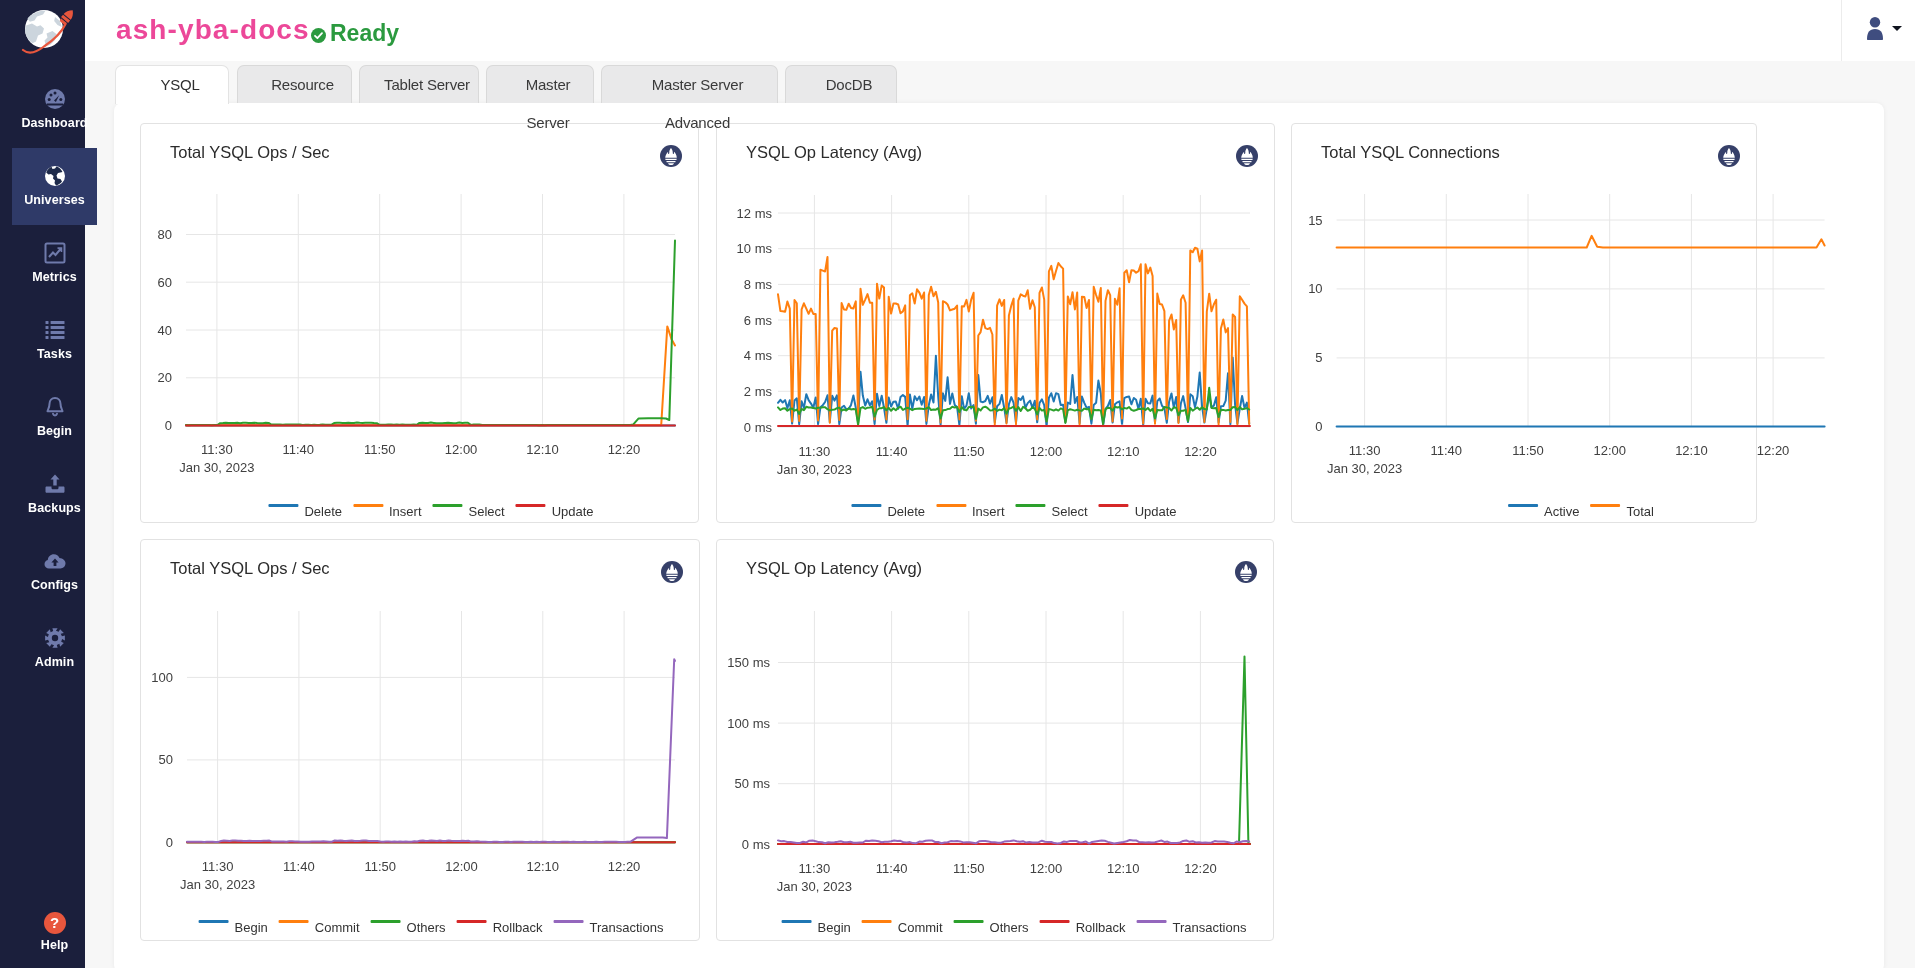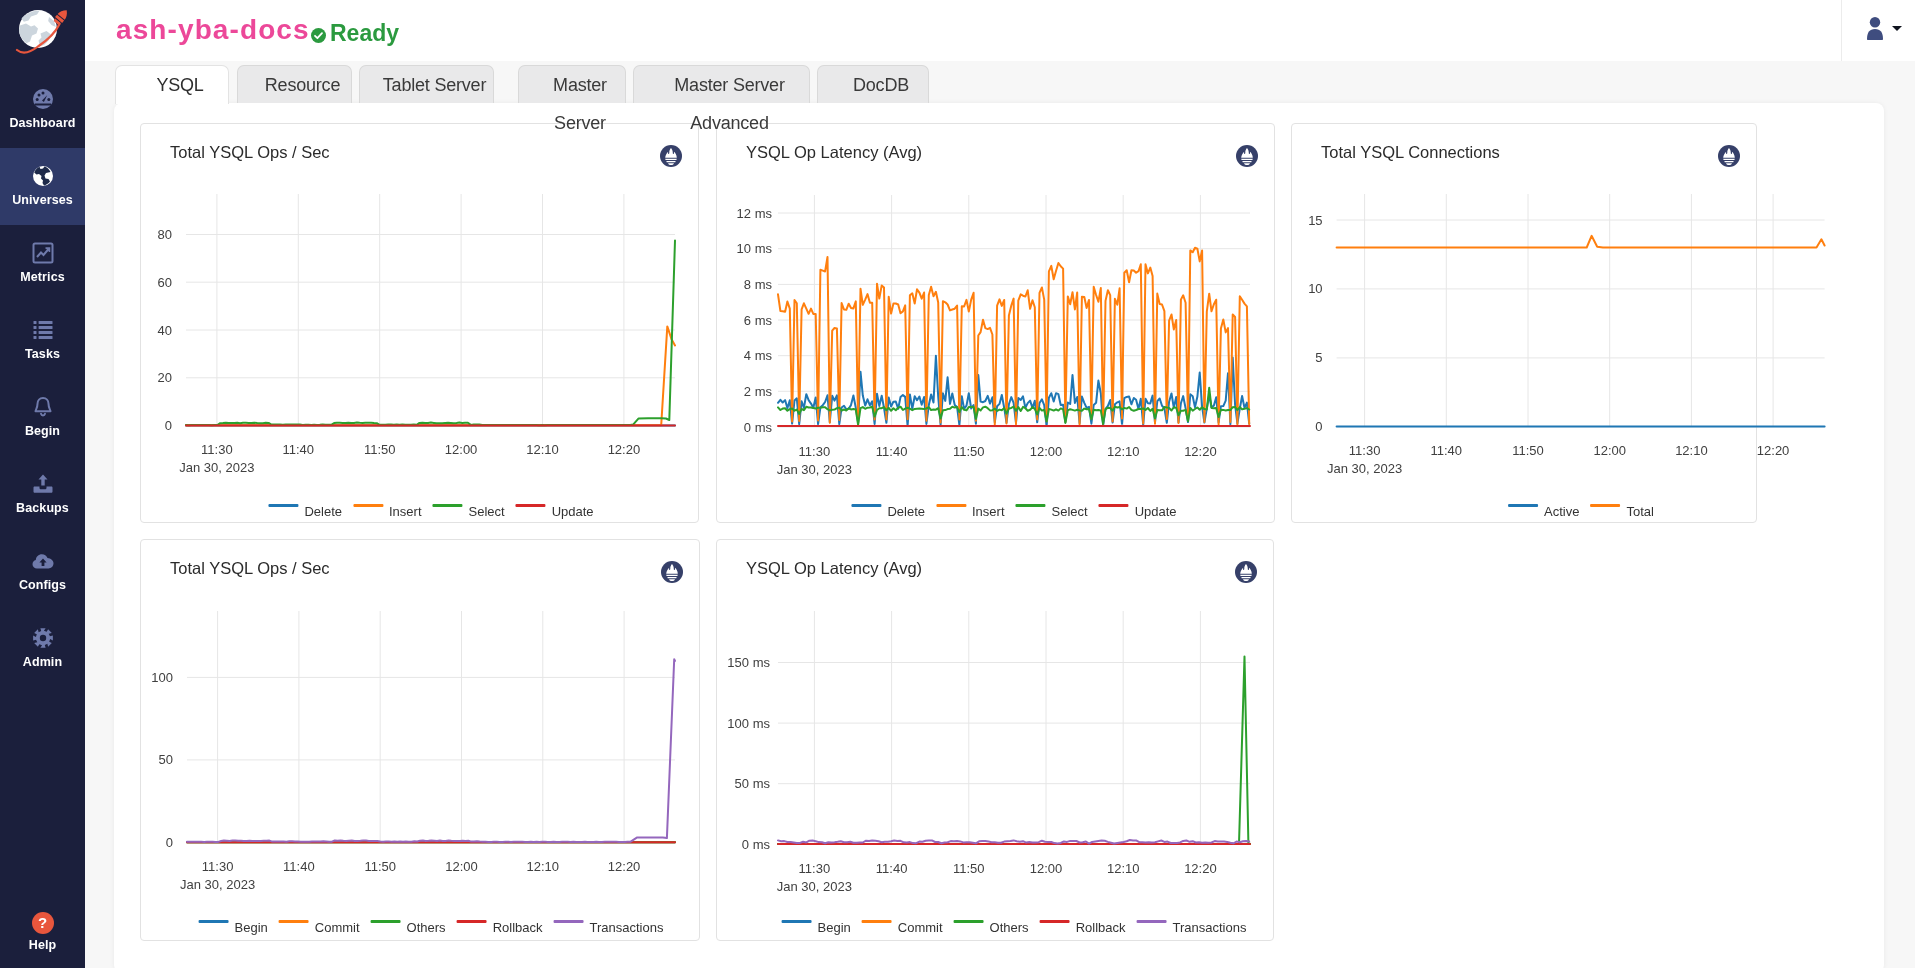--- a/index.html
+++ b/index.html
@@ -1,32 +1,32 @@
 <!DOCTYPE html>
 <html><head><meta charset="utf-8"><title>ash-yba-docs</title><style>
 * { margin:0; padding:0; box-sizing:border-box; }
 html,body { width:1915px; height:968px; overflow:hidden; font-family:"Liberation Sans",sans-serif; background:#f7f7f7; }
-.sidebar { position:fixed; left:0; top:0; width:85px; height:968px; background:#1b1f3c; z-index:30; }
+.sidebar { position:fixed; left:0; top:0; width:85px; height:968px; background:#1b1f3c; z-index:30;padding-left:12px; }
 .logo { height:71px; display:flex; align-items:flex-start; justify-content:center; padding-top:7px; }
 .nav { width:85px; height:77px; text-align:center; padding-top:14px; }
 .nav.active { background:#2f3a68; }
 .nicon { height:27px; display:flex; align-items:center; justify-content:center; }
 .nlabel { color:#fff; font-size:12.5px; font-weight:700; margin-top:4px; letter-spacing:0.1px; }
 .help { position:absolute; bottom:16px; width:85px; text-align:center; }
 .hcirc { width:22px; height:22px; border-radius:50%; background:#e8563d; color:#fff; font-weight:700; font-size:15px; line-height:22px; margin:0 auto; }
 .header { position:fixed; left:85px; top:0; width:1830px; height:61px; background:#fff; z-index:20; }
 .htitle { position:absolute; left:31px; top:14px; font-size:28px; font-weight:700; color:#ec4899; letter-spacing:1.1px; }
 .ready { position:absolute; left:226px; top:20px; color:#2b9a3f; font-size:23px; font-weight:700; }
 .ready svg { vertical-align:-2px; margin-right:4px; }
 .hsep { position:absolute; right:73px; top:0; width:1px; height:61px; background:#ececec; }
 .user { position:absolute; right:31px; top:17px; }
 .caret { position:absolute; right:13px; top:26px; width:0; height:0; border-left:5px solid transparent; border-right:5px solid transparent; border-top:5.5px solid #10141f; }
 .container { position:absolute; left:114px; top:103px; width:1770px; height:870px; background:#fff; border-radius:8px; box-shadow:0 0 5px rgba(0,0,0,0.06); z-index:5; }
 .tabs { position:absolute; left:115px; top:65px; display:flex; z-index:10; }
-.tab { height:38px; background:#e9e9ea; border:1px solid #d9d9d9; border-bottom:none; border-radius:7px 7px 0 0; text-align:center; line-height:38px; font-size:18px; color:#3a3a3a; letter-spacing:-0.2px;padding-left:16px; }
+.tab { height:38px; background:#e9e9ea; border:1px solid #d9d9d9; border-bottom:none; border-radius:7px 7px 0 0; text-align:center; line-height:38px; font-size:15px; color:#3a3a3a; letter-spacing:-0.2px;padding-left:16px; }
 .tab.active { background:#fff; border-color:#e3e3e3; height:39px; color:#2e2e2e; }
 .panel { position:absolute; background:#fff; border:1px solid #e2e2e2; border-radius:4px; z-index:6; }
 .ptitle { position:absolute; left:29px; top:19px; font-size:16.5px; color:#2b2b2b;text-align:right; }
 .prom { position:absolute; right:16px; top:21px; }
 .plot { position:absolute; left:0; top:0; }
 .legend { position:absolute; top:380px; transform:translateX(-50%); white-space:nowrap; display:flex; font-size:13px; color:#333; align-items:center; }
 .li { display:flex; align-items:flex-start; margin-right:11px; }
 .li:last-child { margin-right:0; }
 .ll { display:inline-block; width:30px; height:2.6px; border-radius:1px; margin-right:6px; }
 </style></head><body>
@@ -144,21 +144,21 @@
       <div class="nlabel">Admin</div>
     </div>
     <div class="help">
       <div class="hcirc">?</div>
       <div class="nlabel">Help</div>
     </div>
   </div>
 <div class="tabs">
     <div class="tab active" style="width:114px;margin-right:8px">YSQL</div>
     <div class="tab" style="width:115px;margin-right:7px">Resource</div>
-    <div class="tab" style="width:135px;margin-right:24px">Tablet Server</div>
+    <div class="tab" style="width:120px;margin-right:7px">Tablet Server</div>
     <div class="tab" style="width:108px;margin-right:7px">Master Server</div>
     <div class="tab" style="width:177px;margin-right:7px">Master Server Advanced</div>
     <div class="tab" style="width:112px;margin-right:17px">DocDB</div>
   </div>
 <div class="container"></div>
 <div class="panel" style="left:140px;top:123px;width:559px;height:400px">
     <div class="ptitle">Total YSQL Ops / Sec</div>
     <svg class="prom" width="22" height="22" viewBox="0 0 22 22">
 <circle cx="11" cy="11" r="11" fill="#364069"></circle>
 <path fill="#fff" d="M11 2.9 C9.8 4.4 9.2 5.8 9.3 7.2 C9.35 8.3 9.1 9 8.7 9 C8.2 9 8.0 8.2 8.1 6.7 C6.6 8.2 5.4 10.2 5.2 12.7 L16.8 12.7 C16.6 10.0 15.5 8.0 14 6.7 C14.1 8.2 13.8 9 13.4 9 C12.9 9 12.7 8.3 12.75 7.2 C12.8 5.6 12 4.3 11 2.9 Z"></path>

